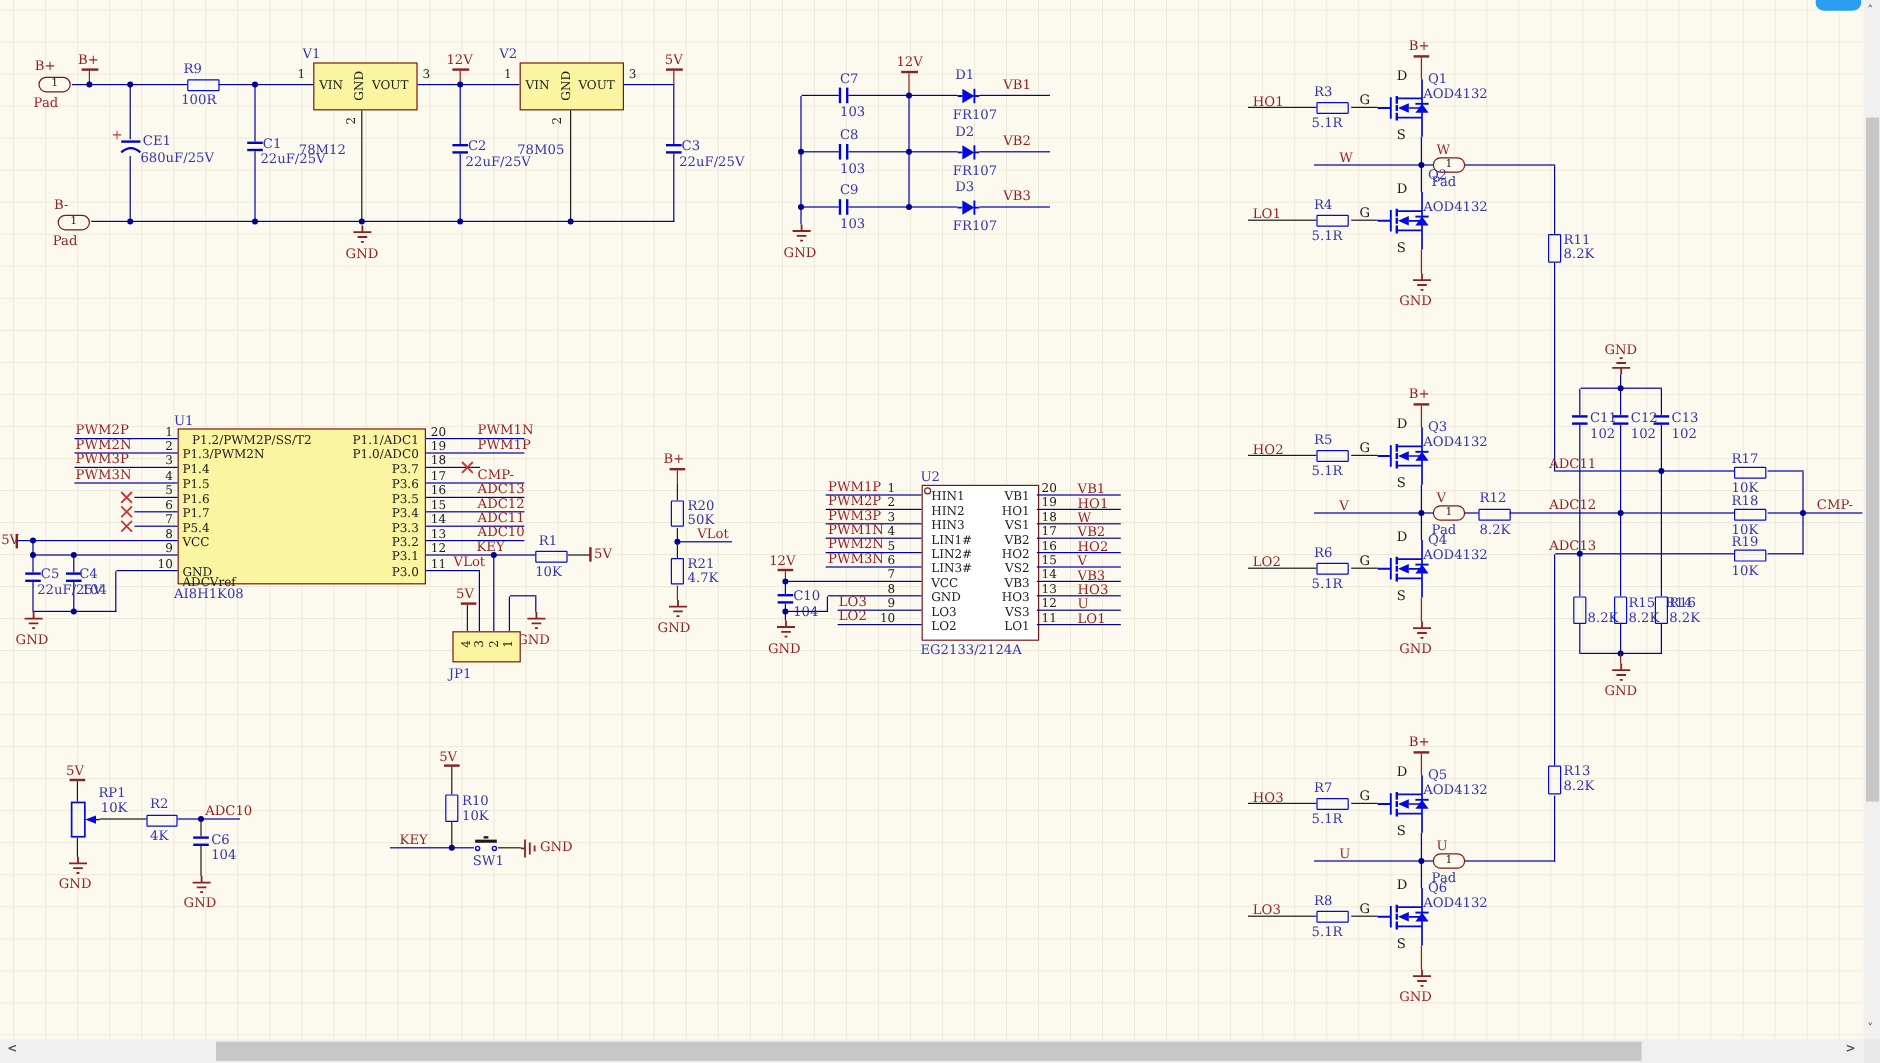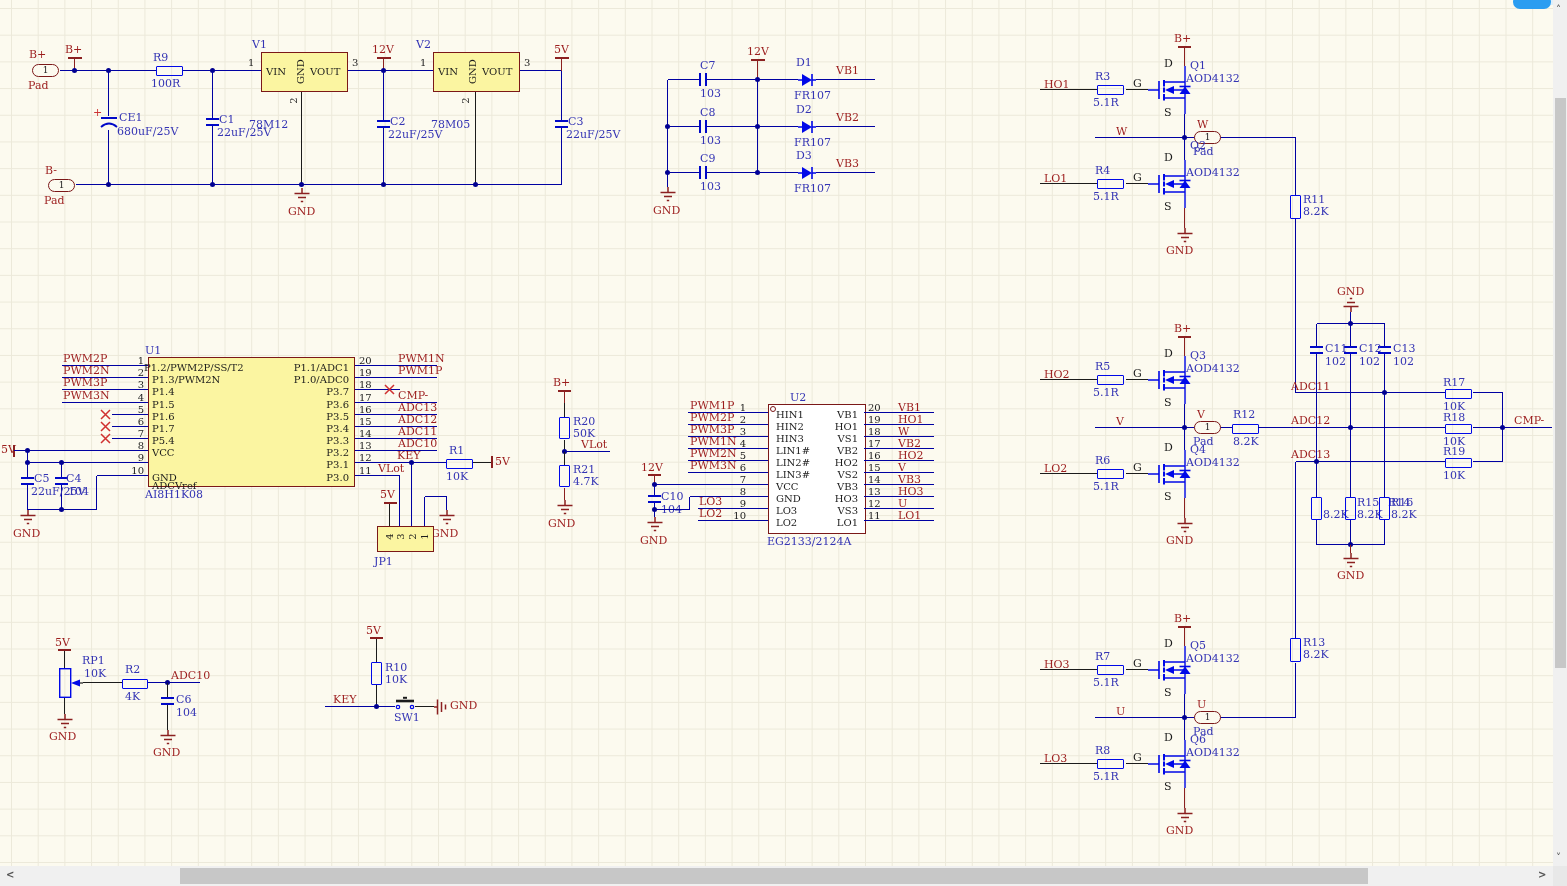--- a/index.html
+++ b/index.html
@@ -266,21 +266,21 @@
 <span class="t s k ra" style="left:126px;top:355px;width:18px">1</span>
 <span class="t s k ra" style="left:126px;top:367px;width:18px">2</span>
 <span class="t s k ra" style="left:126px;top:379px;width:18px">3</span>
 <span class="t s k ra" style="left:126px;top:392px;width:18px">4</span>
 <span class="t s k ra" style="left:126px;top:404px;width:18px">5</span>
 <span class="t s k ra" style="left:126px;top:416px;width:18px">6</span>
 <span class="t s k ra" style="left:126px;top:428px;width:18px">7</span>
 <span class="t s k ra" style="left:126px;top:440px;width:18px">8</span>
 <span class="t s k ra" style="left:126px;top:452px;width:18px">9</span>
 <span class="t s k ra" style="left:126px;top:465px;width:18px">10</span>
-<span class="t s k" style="left:144px;top:362px">P1.2/PWM2P/SS/T2</span>
+<span class="t s k" style="left:160px;top:362px">P1.2/PWM2P/SS/T2</span>
 <span class="t s k" style="left:152px;top:374px">P1.3/PWM2N</span>
 <span class="t s k" style="left:152px;top:386px">P1.4</span>
 <span class="t s k" style="left:152px;top:399px">P1.5</span>
 <span class="t s k" style="left:152px;top:411px">P1.6</span>
 <span class="t s k" style="left:152px;top:423px">P1.7</span>
 <span class="t s k" style="left:152px;top:435px">P5.4</span>
 <span class="t s k" style="left:152px;top:447px">VCC</span>
 <span class="t s k" style="left:152px;top:480px">ADCVref</span>
 <span class="t s k" style="left:152px;top:472px">GND</span>
 
@@ -368,21 +368,21 @@
 <i class="wvk" style="left:564px;top:452px;height:13px"></i>
 <i class="rs" style="left:559px;top:465px;width:9px;height:20px"></i>
 <span class="t b" style="left:573px;top:464px">R21</span>
 <span class="t b" style="left:573px;top:476px">4.7K</span>
 <i class="wvr" style="left:564px;top:488px;height:12px"></i>
 <svg class="sy" width="16" height="15" style="left:557px;top:500px">
       <use href="#g-gnd"></use>
     </svg>
 <span class="t" style="left:548px;top:518px">GND</span>
 
-<span class="t b" style="left:790px;top:392px">U2</span>
+<span class="t b" style="left:767px;top:392px">U2</span>
 <div class="ic wht" style="left:768px;top:404px;width:96px;height:128px"></div>
 <div style="position:absolute;left:770px;top:406px;width:4px;height:4px;border:1.2px solid var(--icb);border-radius:50%"></div>
 <span class="t b" style="left:767px;top:536px">EG2133/2124A</span>
 
 <i class="wh" style="left:688px;top:412px;width:80px"></i>
 <span class="t" style="left:690px;top:400px">PWM1P</span>
 <i class="wh" style="left:688px;top:424px;width:80px"></i>
 <span class="t" style="left:690px;top:412px">PWM2P</span>
 <i class="wh" style="left:688px;top:436px;width:80px"></i>
 <span class="t" style="left:690px;top:424px">PWM3P</span>

